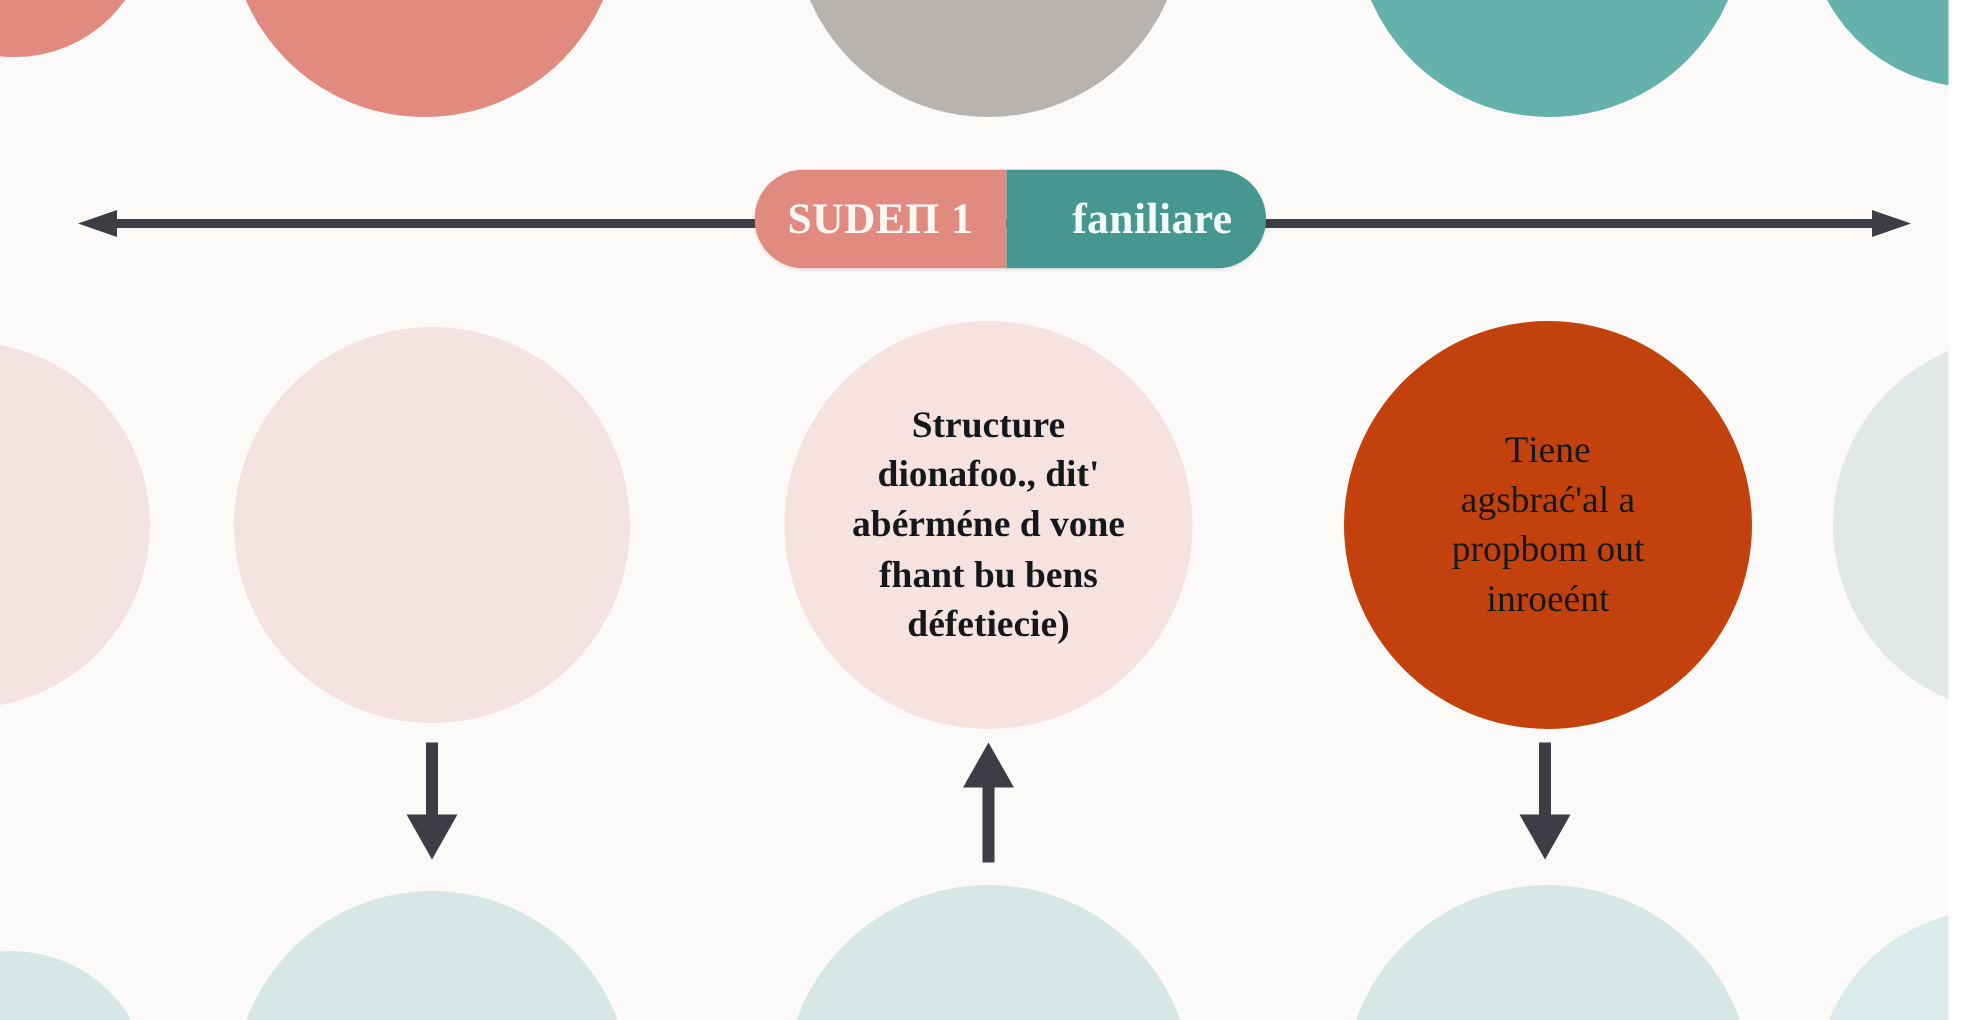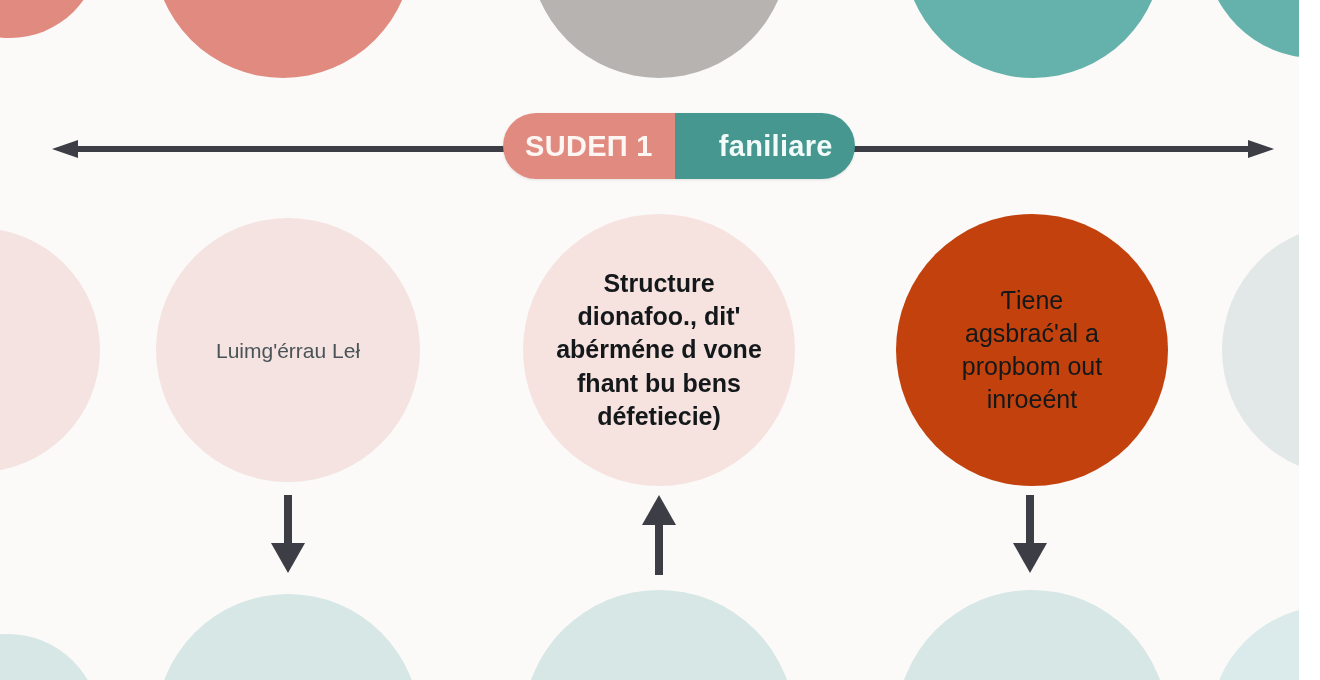--- a/index.html
+++ b/index.html
@@ -7,21 +7,21 @@
     margin: 0;
     padding: 0;
     background: #ffffff;
   }
   #canvas {
     position: relative;
     width: 1299px;
     height: 680px;
     overflow: hidden;
     background: #fbfaf8;
-    font-family: Liberation Sans, sans-serif;
+    font-family: Liberation Serif, serif;
     -webkit-font-smoothing: antialiased;
   }
 
   
   .circle {
     position: absolute;
     border-radius: 50%;
     display: flex;
     align-items: center;
     justify-content: center;
@@ -172,21 +172,20 @@
   </div>
 
   <div class="circle c-mid" id="mid-1" style="left: -144px; top: 228px; width: 244px; height: 244px; background: rgb(244, 227, 224);">
     <span class="ctext">ls
 
 o</span>
   </div>
 
   <div class="circle c-mid" id="mid-2" style="left: 156px; top: 218px; width: 264px; height: 264px; background: rgb(244, 227, 224);">
     <span class="ctext">
-      <span class="sub">Luimg'érrau Leł</span>
     </span>
   </div>
 
   <div class="circle c-mid bold" id="mid-3" style="left: 523px; top: 214px; width: 272px; height: 272px; background: rgb(246, 227, 224);">
     <span class="ctext">Structure
 dionafoo., dit'
 abérméne d vone
 fhant bu bens
 défetiecie)</span>
   </div>

